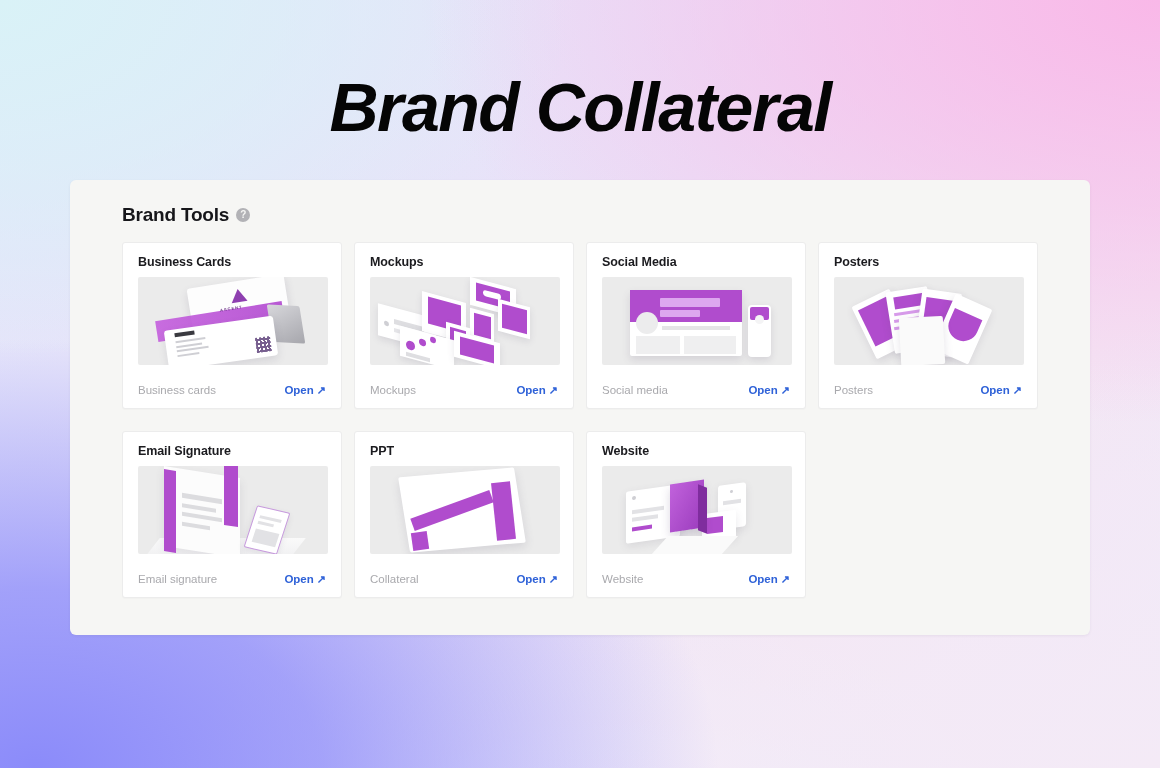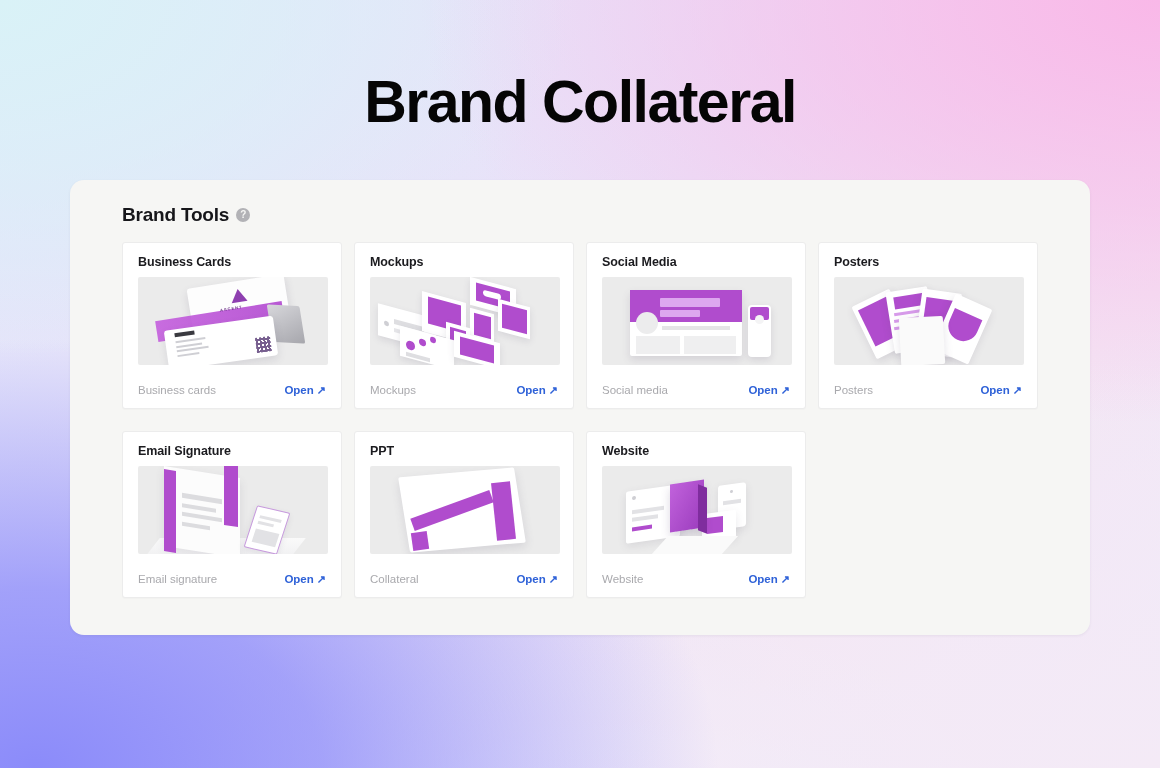--- a/index.html
+++ b/index.html
@@ -29,36 +29,37 @@
       linear-gradient(135deg, #e2e6fb 0%, #eae2f8 45%, #f3e6f4 75%, #efeafb 100%);
   }
 
   
   .page-title {
     position: absolute;
     top: 72px;
     left: 0;
     width: 100%;
     text-align: center;
-    font-size: 59px;
+    font-size: 68px;
     font-weight: 700;
     letter-spacing: -1.5px;
     color: #050505;
     line-height: 1.05;
+    font-style: italic;
   }
 
   
   .panel {
     position: absolute;
     left: 70px;
     top: 180px;
     width: 1020px;
     height: 455px;
     background: #f6f6f4;
-    border-radius: 14px;
+    border-radius: 6px;
     box-shadow: 0 1px 3px rgba(60,50,90,0.07);
     padding: 24px 24px 0 52px;
   }
 
   .panel-head {
     display: flex;
     align-items: center;
     gap: 7px;
     margin-bottom: 16px;
   }

